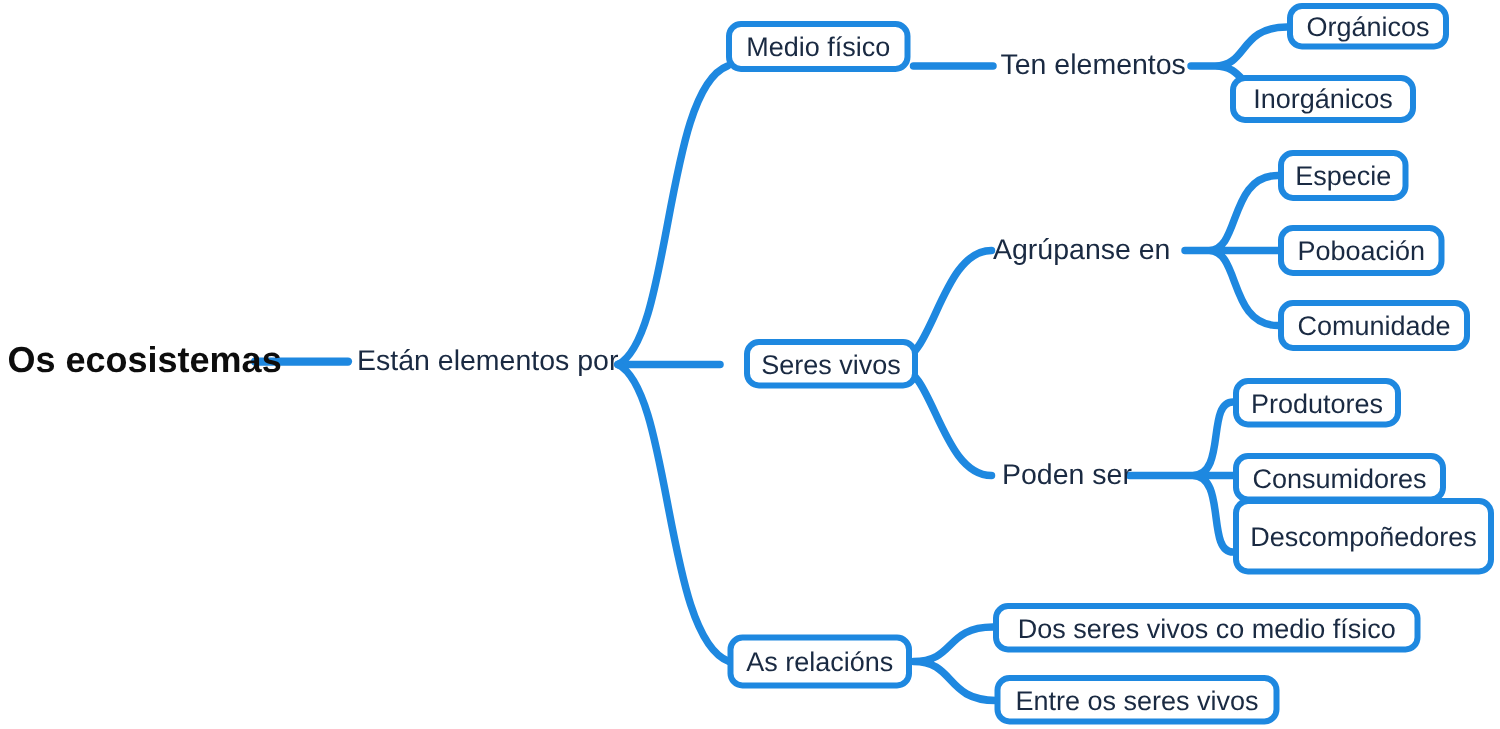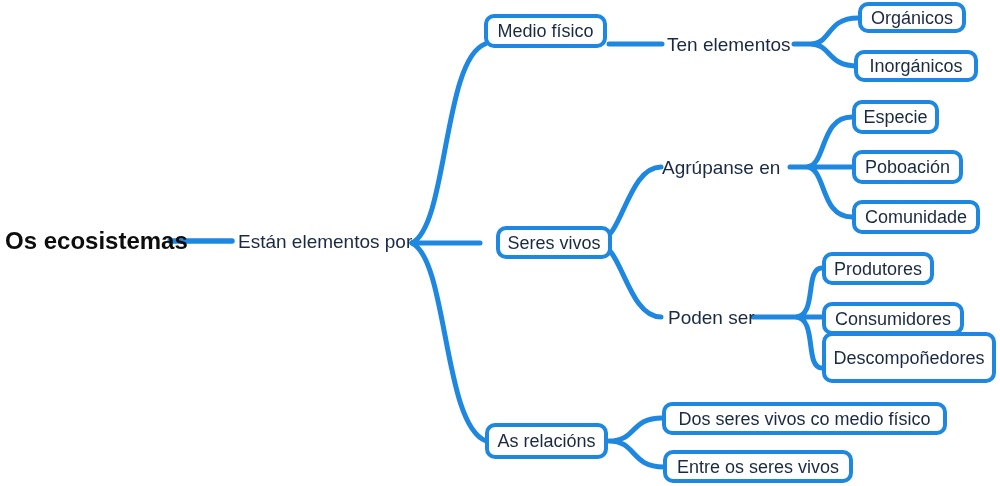--- a/index.html
+++ b/index.html
@@ -96,21 +96,21 @@
   <div class="edge-label" style="left:238px; top:241px;">Están elementos por</div>
   <div class="edge-label" style="left:662px; top:167px;">Agrúpanse en</div>
   <div class="edge-label" style="left:667px; top:44px;">Ten elementos</div>
   <div class="edge-label" style="left:668px; top:317px;">Poden ser</div>
 
   <div class="node-box" style="left:484px; top:14px; width:123px; height:34px;">Medio físico</div>
   <div class="node-box" style="left:496px; top:226px; width:116px; height:33px;">Seres vivos</div>
   <div class="node-box" style="left:485px; top:423px; width:123px; height:36px;">As relacións</div>
 
   <div class="node-box" style="left:858px; top:2px; width:108px; height:31px;">Orgánicos</div>
-  <div class="node-box" style="left:854px; top:50px; width:124px; height:32px;">Inorgánicos</div>
+  <div class="node-box" style="left:820px; top:50px; width:124px; height:32px;">Inorgánicos</div>
 
   <div class="node-box" style="left:852px; top:100px; width:87px; height:34px;">Especie</div>
   <div class="node-box" style="left:852px; top:150px; width:111px; height:34px;">Poboación</div>
   <div class="node-box" style="left:852px; top:200px; width:128px; height:34px;">Comunidade</div>
 
   <div class="node-box" style="left:822px; top:252px; width:112px; height:33px;">Produtores</div>
   <div class="node-box" style="left:822px; top:302px; width:142px; height:33px;">Consumidores</div>
   <div class="node-box" style="left:822px; top:332px; width:174px; height:51px;">Descompoñedores</div>
 
   <div class="node-box" style="left:662px; top:402px; width:285px; height:33px;">Dos seres vivos co medio físico</div>

